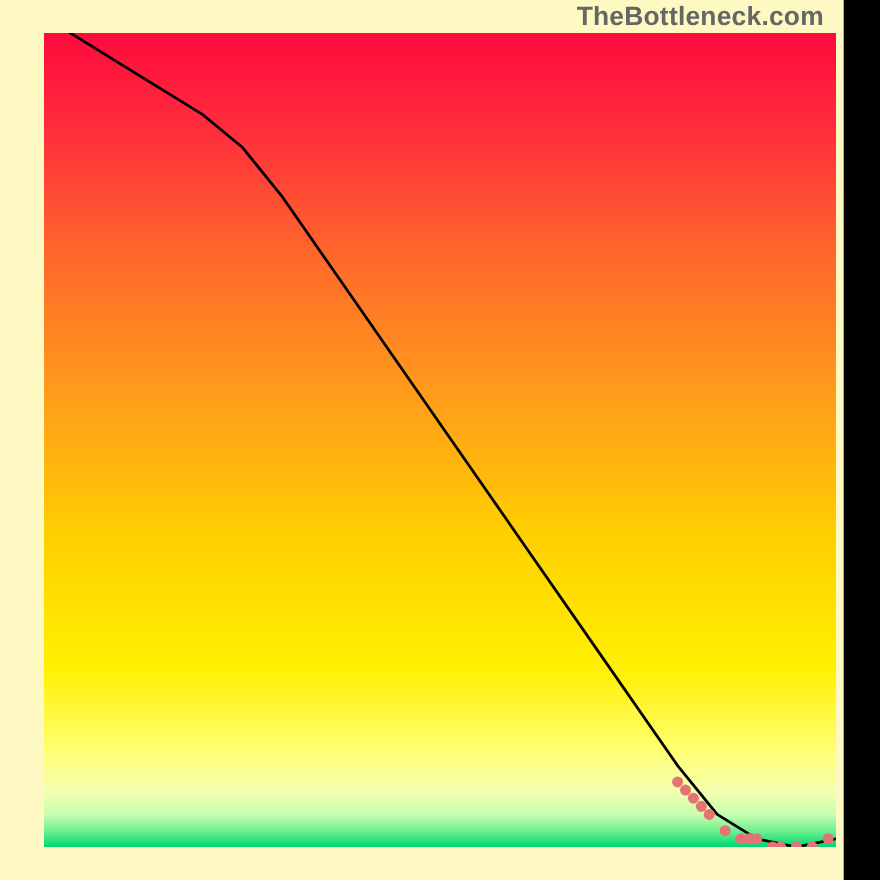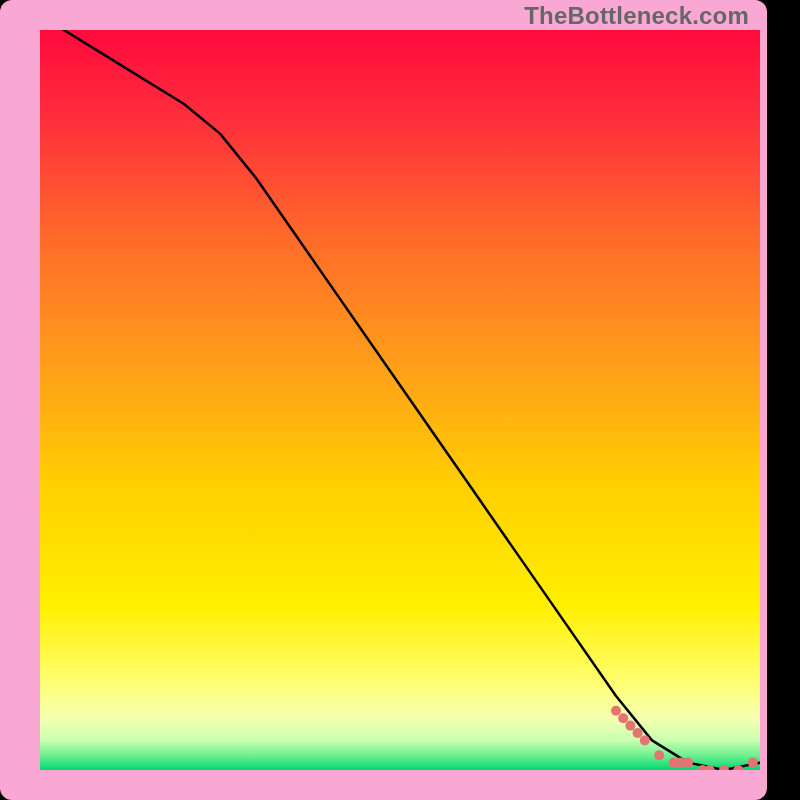--- a/index.html
+++ b/index.html
@@ -8,22 +8,21 @@
     width: 800px;
     height: 800px;
     background: #000;
     font-family: Arial, Helvetica, sans-serif;
     overflow: hidden;
   }
   .frame {
     position: relative;
     width: 767px;
     height: 800px;
-    background: #f9a8d4;
-    border-radius: 12px;
+    background: #fef9c3;
   }
   .watermark {
     position: absolute;
     top: 2px;
     right: 18px;
     color: #666;
     font-size: 24px;
     font-weight: 600;
     letter-spacing: 0.2px;
     z-index: 20;

